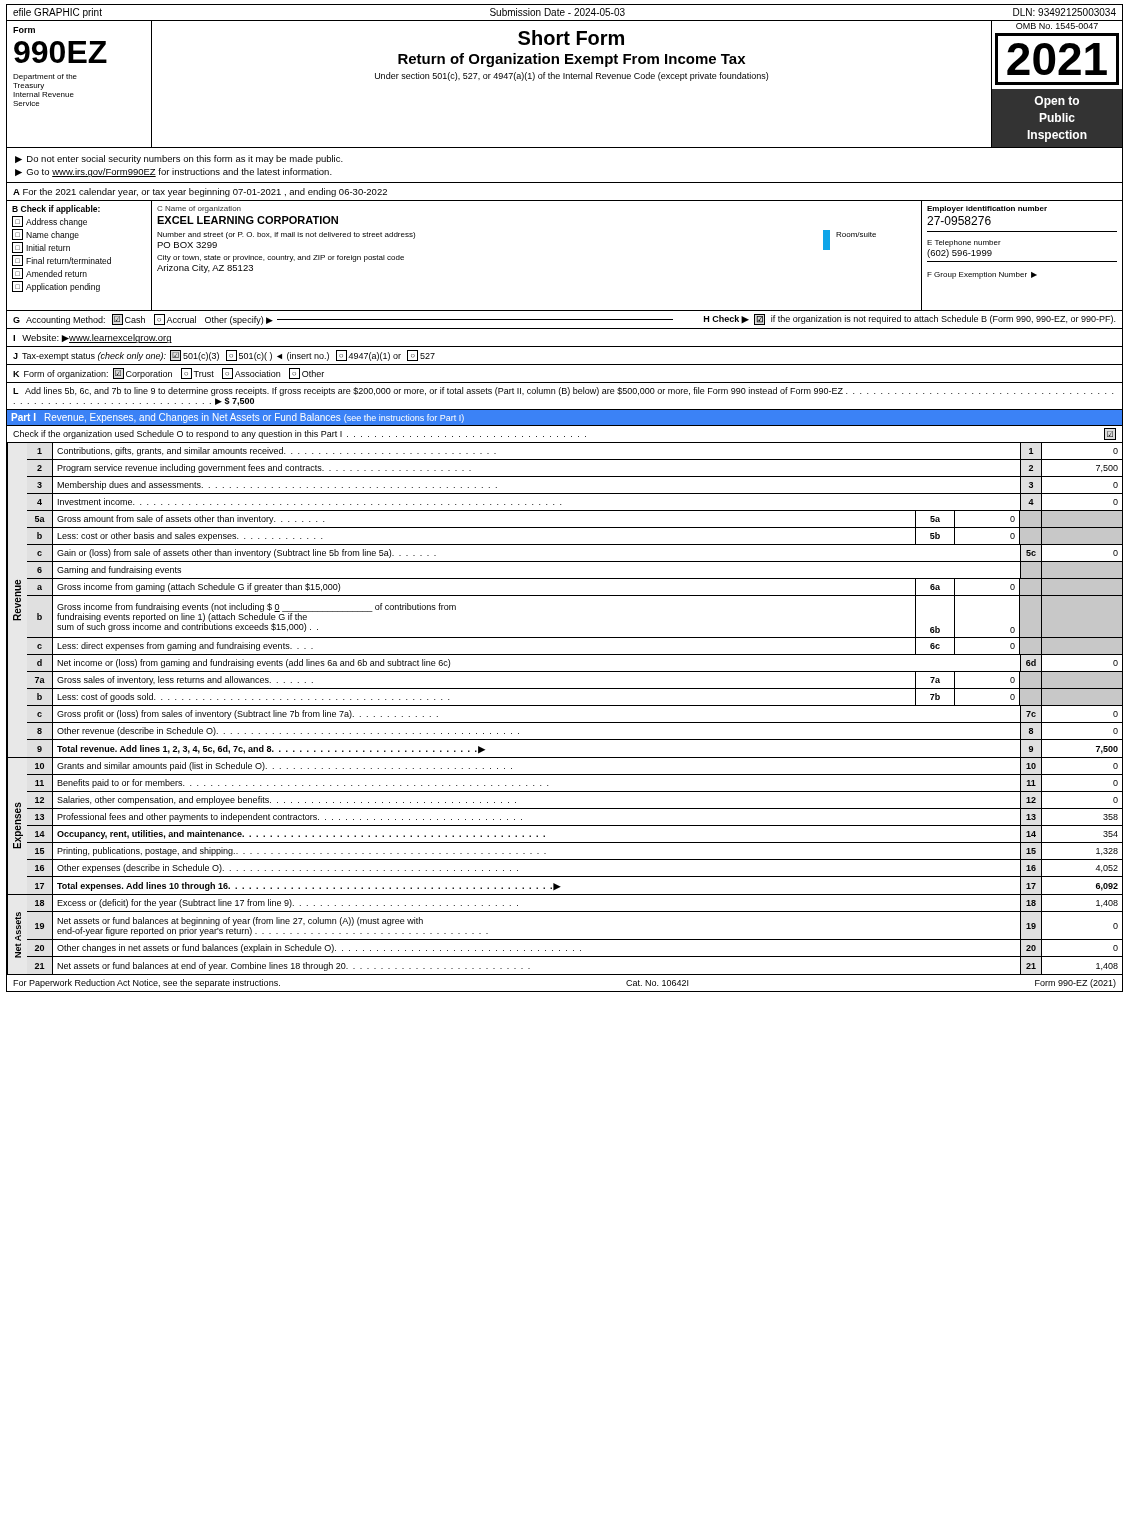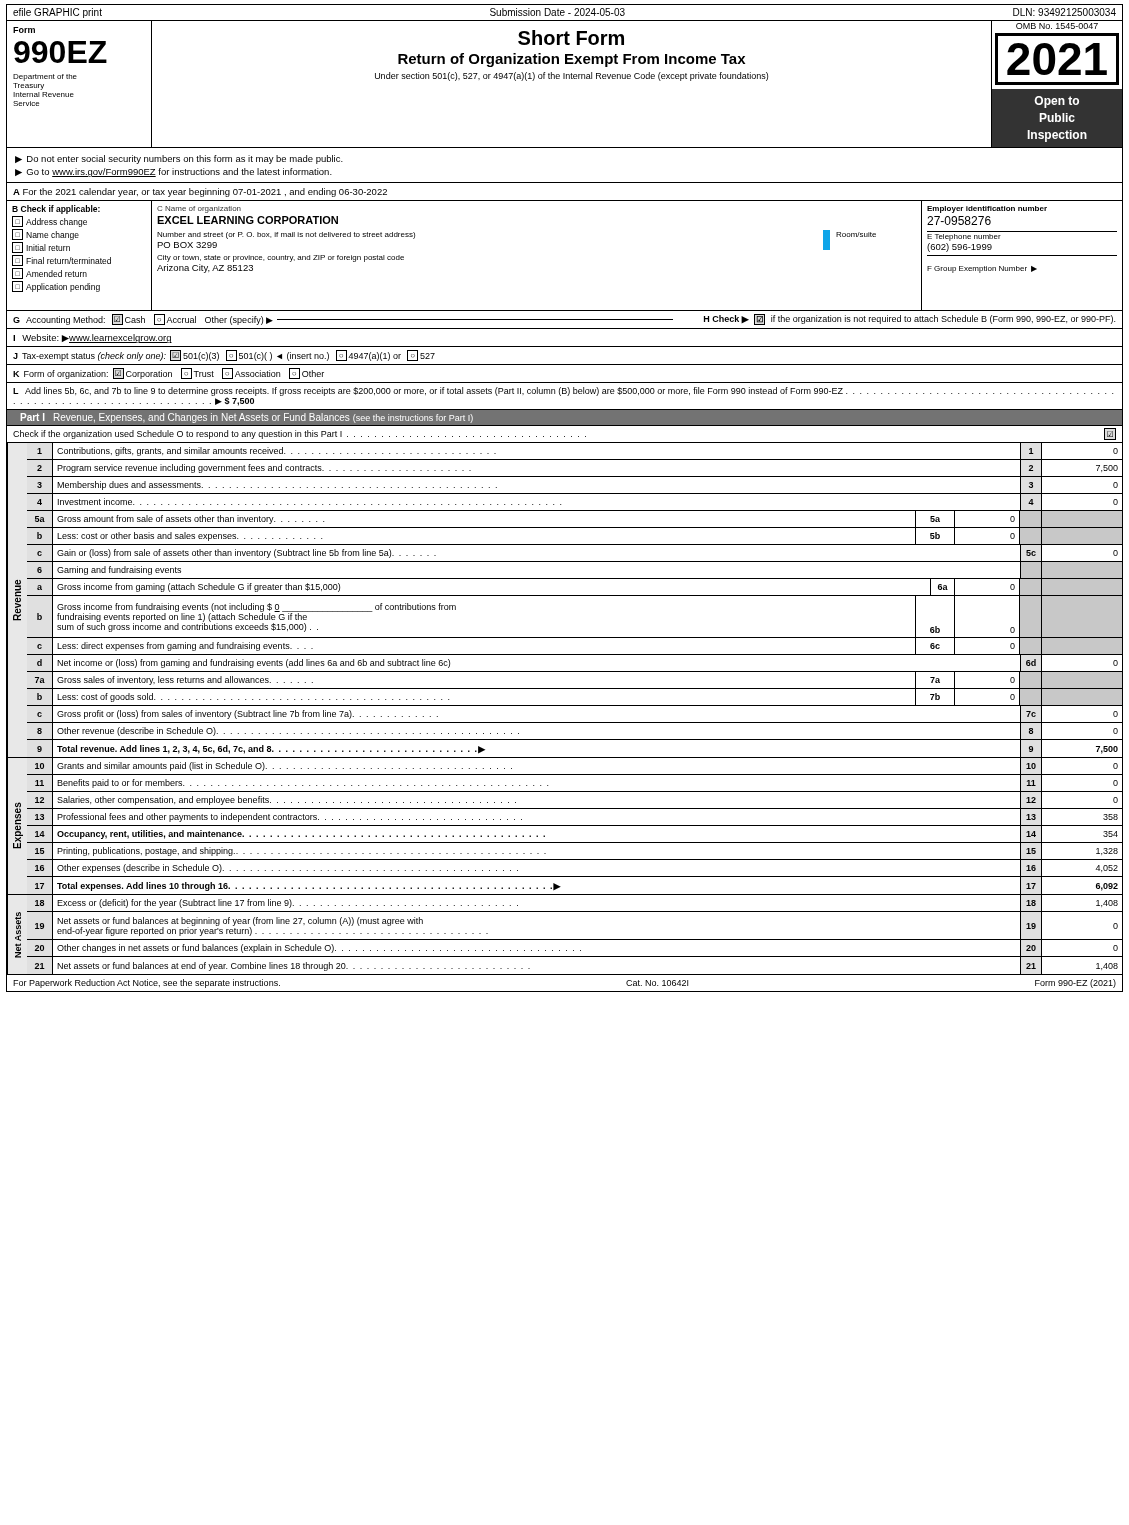--- a/index.html
+++ b/index.html
@@ -107,21 +107,21 @@
         </div>
       </div>
       <div>
         <div style="font-size:8px;">City or town, state or province, country, and ZIP or foreign postal code</div>
         <div style="font-size:9.5px;">Arizona City, AZ  85123</div>
       </div>
     </div>
 
     <div style="width:200px; padding:3px 5px; font-size:9px;">
       <div style="font-size:8px; font-weight:bold; margin-bottom:1px;">Employer identification number</div>
-      <div style="font-size:12px; margin-bottom:0; border-bottom:1px solid black; padding-bottom:3px;">27-0958276</div>
+      <div style="font-size:12px; margin-bottom:6px; border-bottom:1px solid black; padding-bottom:3px;">27-0958276</div>
       <div style="font-size:8px;">E Telephone number</div>
       <div style="font-size:9.5px; margin-bottom:8px; border-bottom:1px solid black; padding-bottom:3px;">(602) 596-1999</div>
       <div style="font-size:8px; display:flex; align-items:center;">
         <span>F Group Exemption Number</span>
         <span style="margin-left:4px;">▶</span>
       </div>
     </div>
   </div>
 
   <div style="border:1px solid black; border-top:none;">
@@ -172,21 +172,21 @@
       <div style="width:11px;height:11px;border:1px solid black;display:inline-flex;align-items:center;justify-content:center;margin-right:2px;font-size:8px;">○</div>
       <span>Other</span>
     </div>
 
     <div style="padding:3px 6px; font-size:9px;">
       <strong>L</strong>
       <span style="margin-left:4px;">Add lines 5b, 6c, and 7b to line 9 to determine gross receipts. If gross receipts are $200,000 or more, or if total assets (Part II, column (B) below) are $500,000 or more, file Form 990 instead of Form 990-EZ <span style="letter-spacing:1px;">. . . . . . . . . . . . . . . . . . . . . . . . . . . . . . . . . . . . . . . . . . . . . . . . . . . . . . . . . . . . . . . . . . . .</span> ▶ <strong>$ 7,500</strong></span>
     </div>
   </div>
 
-  <div style="display:flex; background:#737373; color:white; padding:2px 13px; border:1px solid black; border-top:none;">
+  <div style="display:flex; background:#3b82f6; color:white; padding:2px 4px; border:1px solid black; border-top:none;">
     <span style="font-weight:bold; margin-right:8px; font-size:10px; color:white;">Part I</span>
     <span style="font-size:10px; color:white;">
       <span>Revenue, Expenses, and Changes in Net Assets or Fund Balances</span>
       <span style="font-weight:normal; font-size:9px;">(see the instructions for Part I)</span>
     </span>
   </div>
 
   <div style="display:flex; padding:2px 6px; border:1px solid black; border-top:none; align-items:center; font-size:9px;">
     <span>Check if the organization used Schedule O to respond to any question in this Part I</span>
     <span style="flex:1; letter-spacing:1px; margin:0 4px;">. . . . . . . . . . . . . . . . . . . . . . . . . . . . . . . . . . .</span>
@@ -254,21 +254,21 @@
       <div style="display:flex; border-bottom:1px solid black; min-height:17px; align-items:stretch;">
         <div style="width:26px;background:#e0e0e0;border-right:1px solid black;display:flex;align-items:center;justify-content:center;font-weight:bold;font-size:9px;">6</div>
         <div style="flex:1;padding:1px 4px;font-size:9px;display:flex;align-items:center;">Gaming and fundraising events</div>
         <div style="width:22px;background:#c8c8c8;border-left:1px solid black;border-right:1px solid black;"></div>
         <div style="width:80px;background:#c8c8c8;"></div>
       </div>
 
       <div style="display:flex; border-bottom:1px solid black; min-height:17px; align-items:stretch;">
         <div style="width:26px;background:#e0e0e0;border-right:1px solid black;display:flex;align-items:center;justify-content:center;font-weight:bold;font-size:9px;">a</div>
         <div style="flex:1;padding:1px 4px;font-size:9px;display:flex;align-items:center;">Gross income from gaming (attach Schedule G if greater than $15,000)</div>
-        <div style="width:25px;border-left:1px solid black;border-right:1px solid black;display:flex;align-items:center;justify-content:center;font-size:9px;font-weight:bold;">6a</div>
+        <div style="width:40px;border-left:1px solid black;border-right:1px solid black;display:flex;align-items:center;justify-content:center;font-size:9px;font-weight:bold;">6a</div>
         <div style="width:65px;border-right:1px solid black;display:flex;align-items:center;justify-content:flex-end;padding-right:4px;font-size:9px;">0</div>
         <div style="width:22px;background:#c8c8c8;border-right:1px solid black;"></div>
         <div style="width:80px;background:#c8c8c8;"></div>
       </div>
 
       <div style="display:flex; border-bottom:1px solid black; min-height:42px; align-items:stretch;">
         <div style="width:26px;background:#e0e0e0;border-right:1px solid black;display:flex;align-items:center;justify-content:center;font-weight:bold;font-size:9px;">b</div>
         <div style="flex:1;padding:1px 4px;font-size:9px;display:flex;align-items:flex-start;flex-direction:column;justify-content:center;">
           <div>Gross income from fundraising events (not including $ <span style="text-decoration:underline;">0</span> __________________ of contributions from</div>
           <div>fundraising events reported on line 1) (attach Schedule G if the</div>

